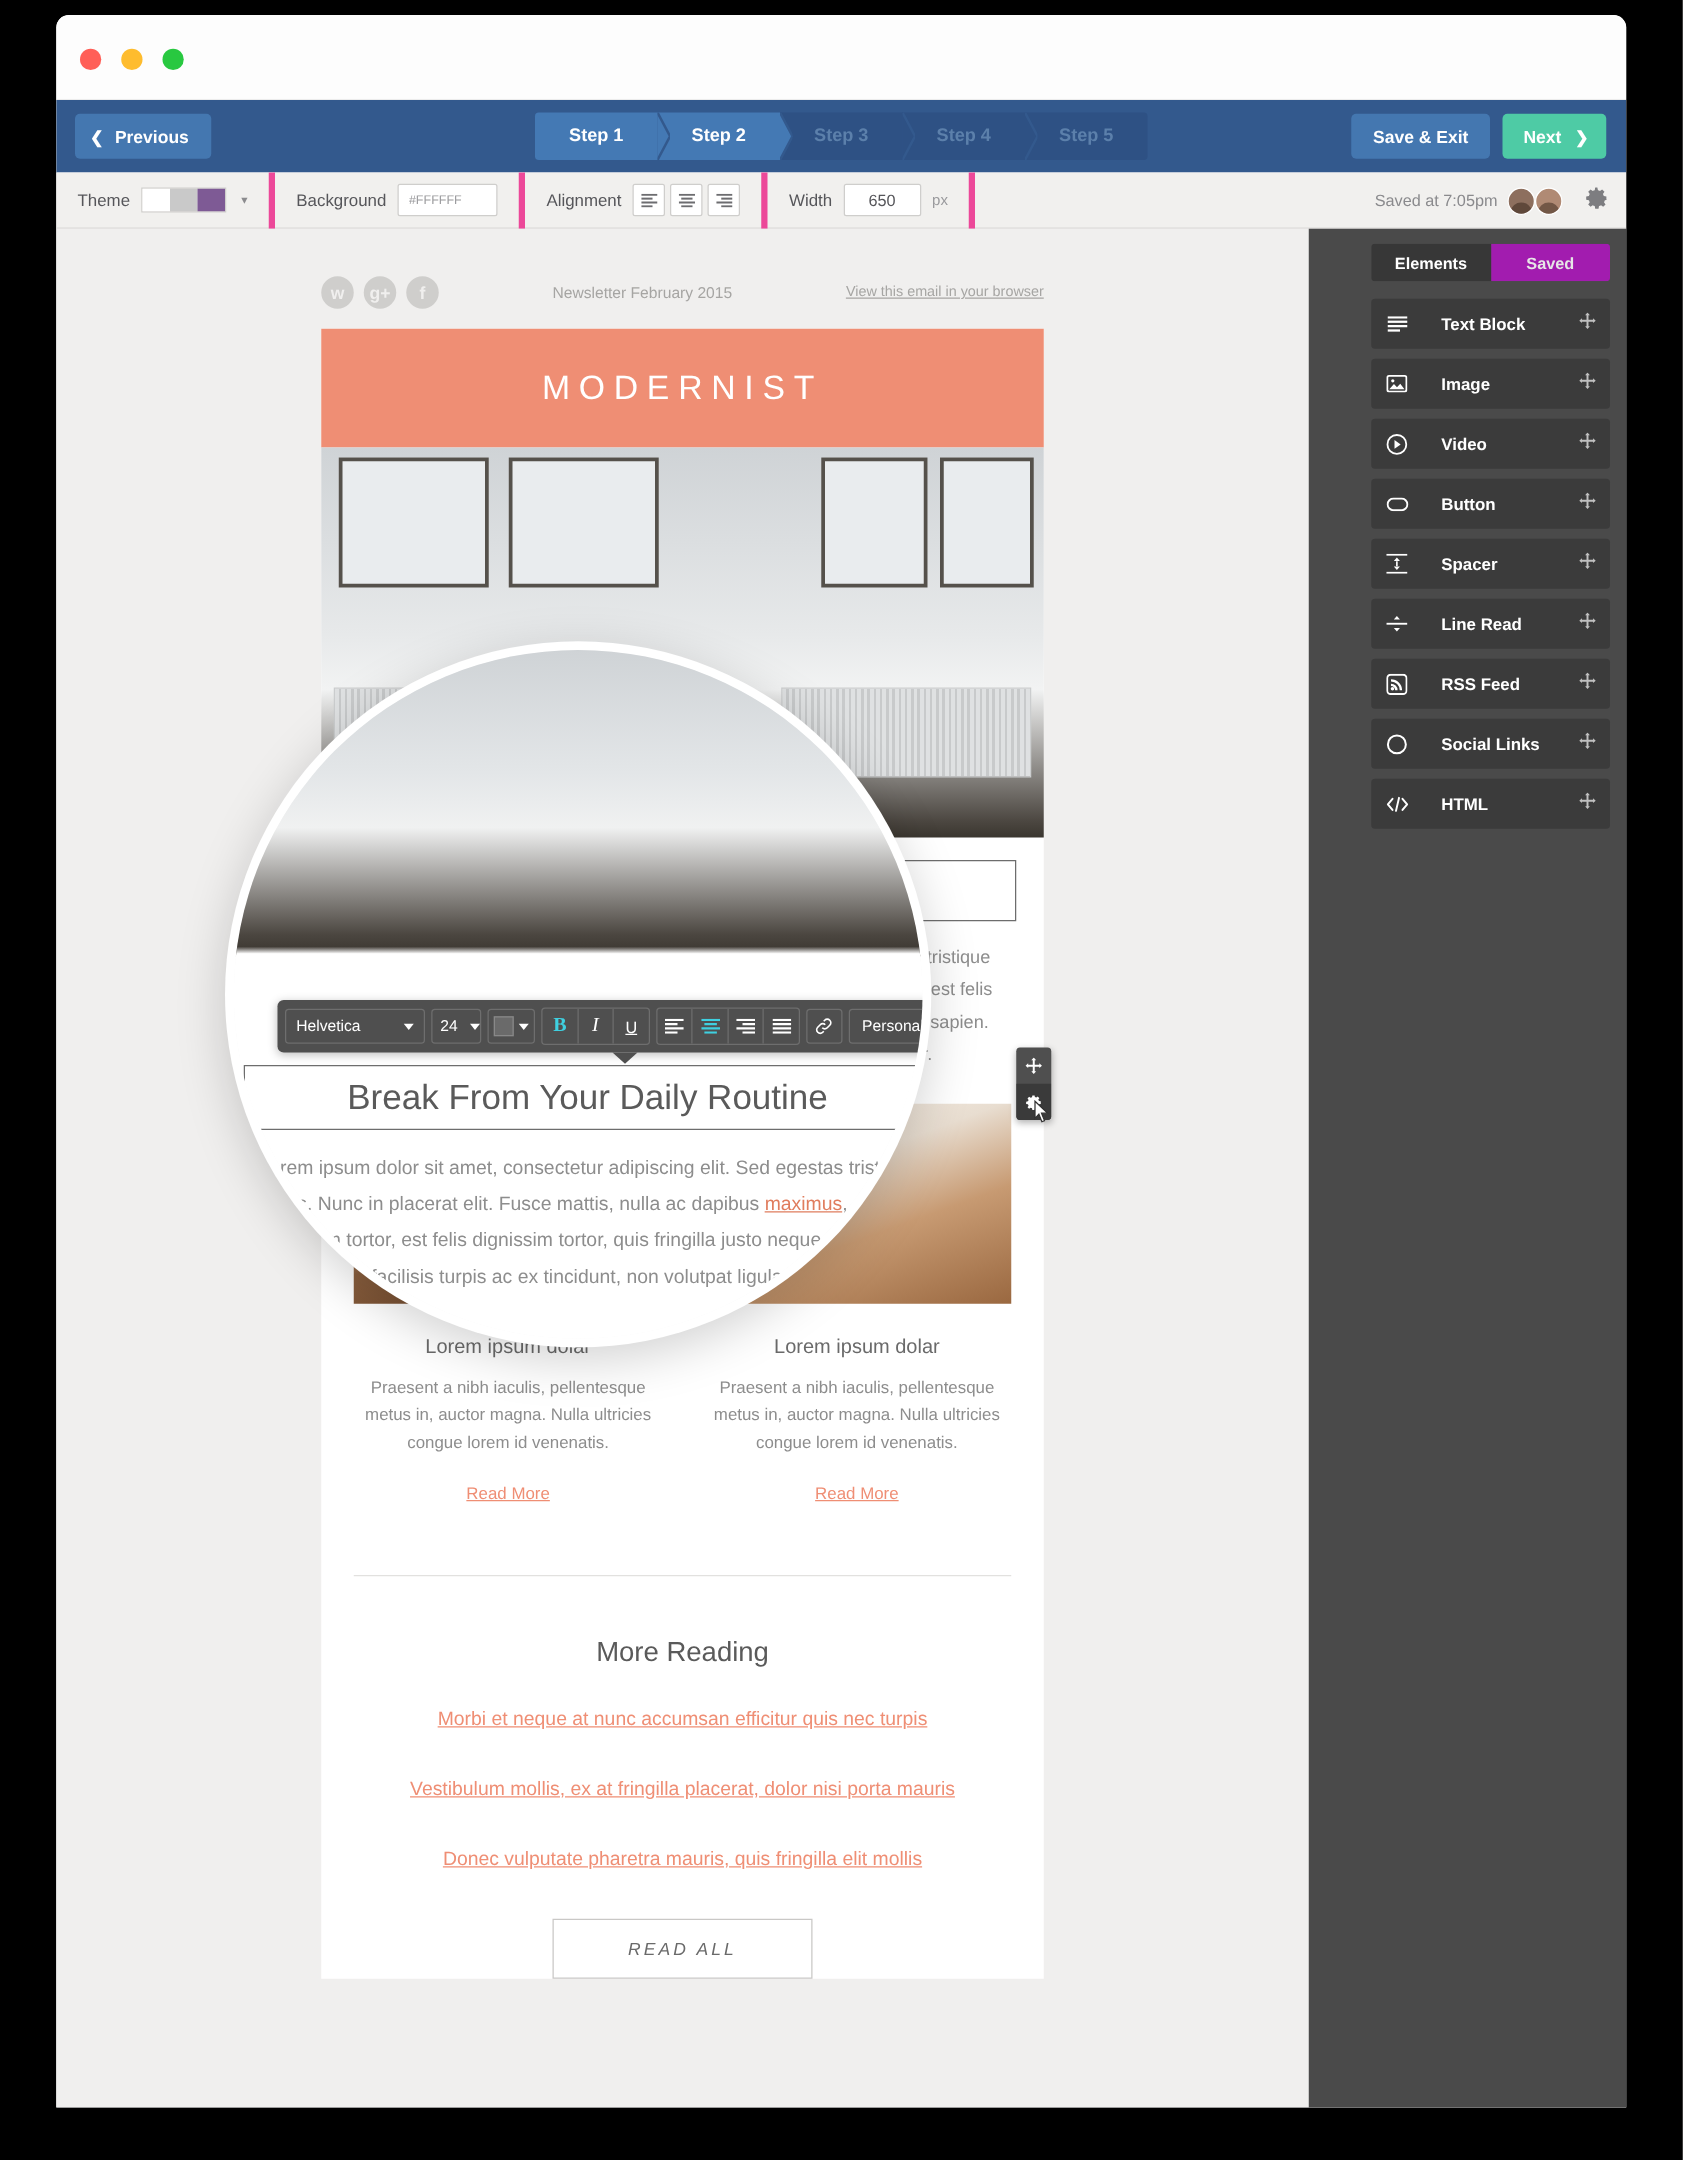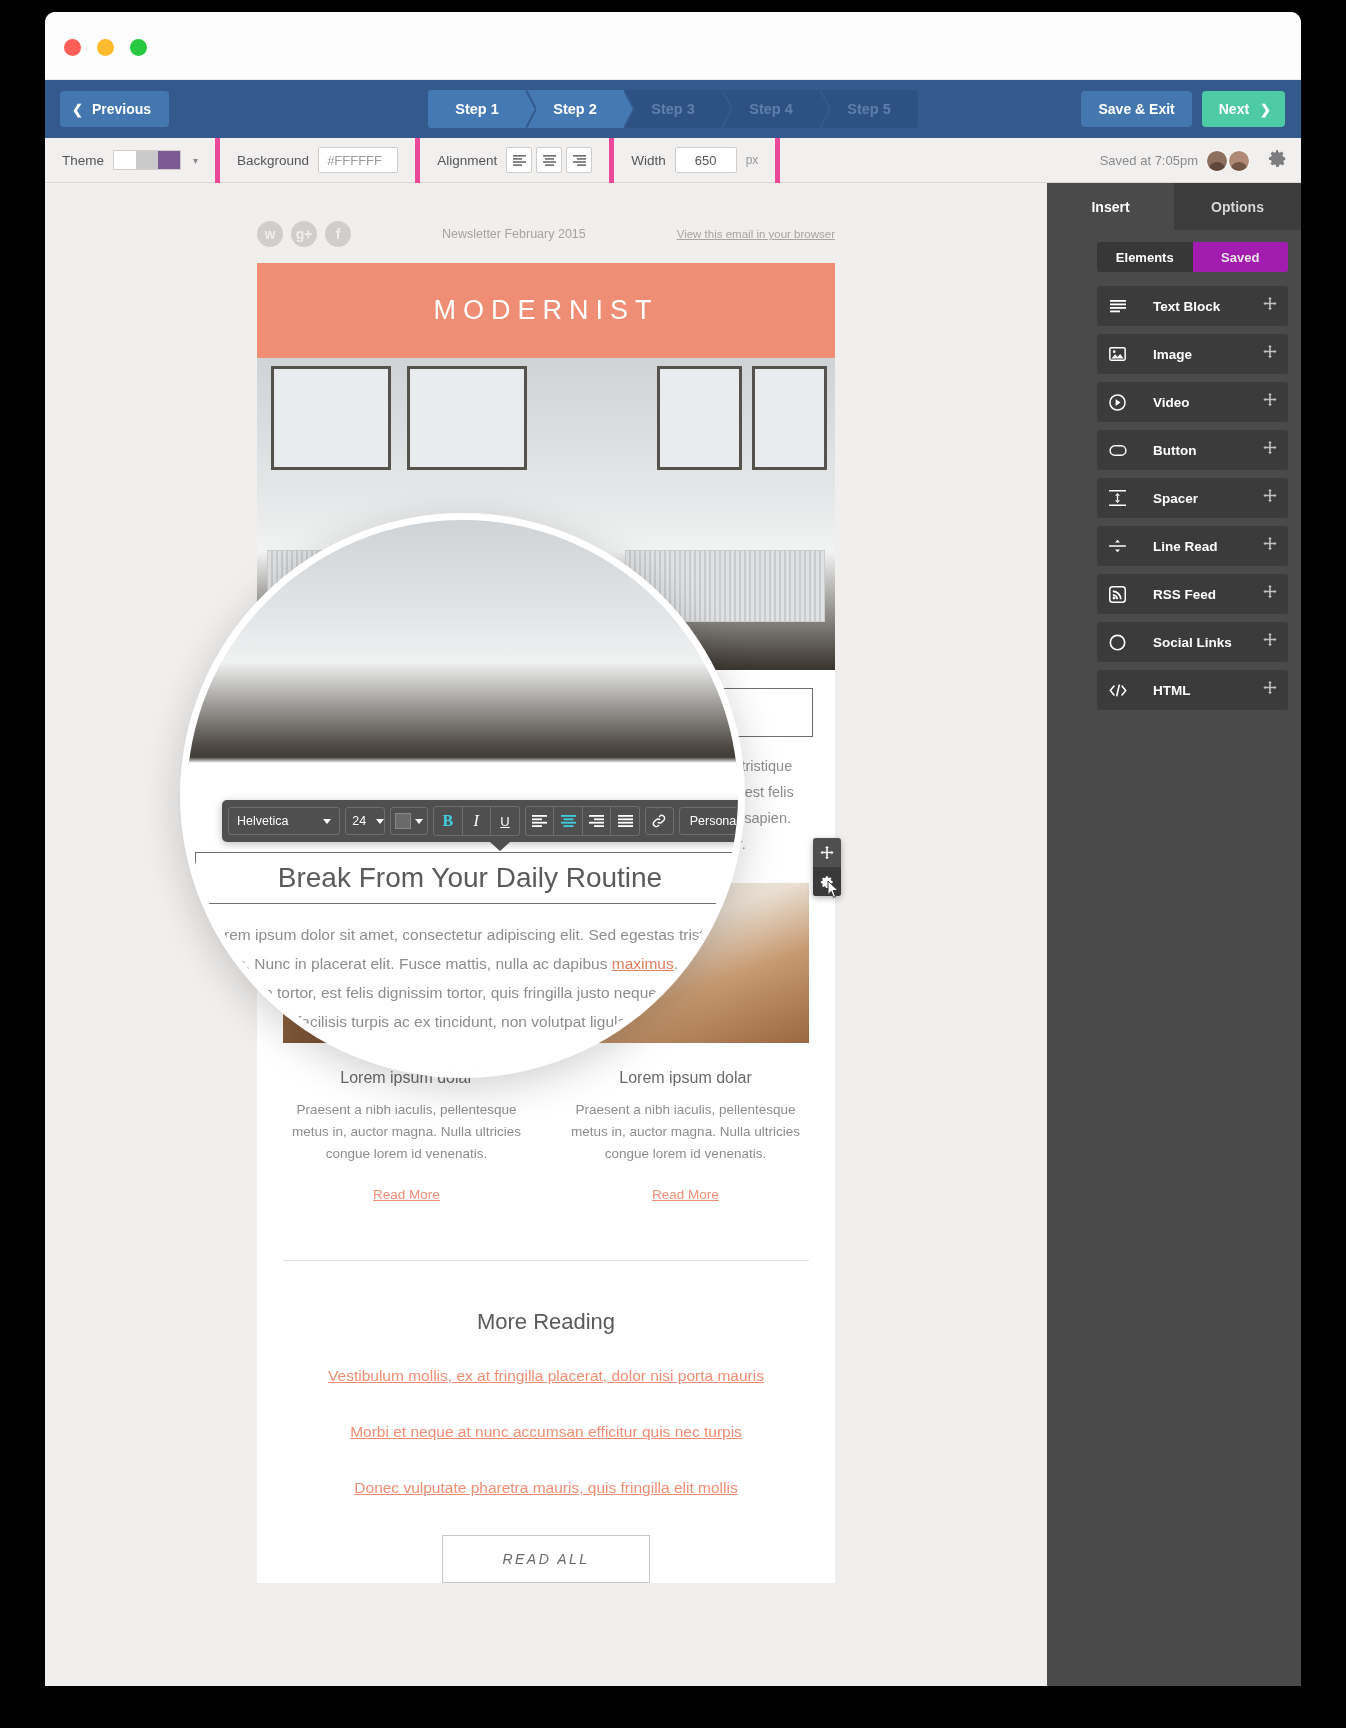--- a/index.html
+++ b/index.html
@@ -106,21 +106,21 @@
     display:flex; height:20px; border:1px solid #cfcecc;
   }
   .sw{ width:22px; height:18px; }
   .sw.w{ background:#ffffff; }
   .sw.g{ background:#c9c9c9; }
   .sw.p{ background:#7e5a95; }
   .caret-sm{ font-size:10px; color:#8b8b8e; margin-left:3px; }
   .hexbox{
     width:80px; height:26px; background:#fff;
     border:1px solid #cfcecc; border-radius:2px;
-    font-size:13px; color:#9a9a9d;
+    font-size:10px; color:#9a9a9d;
     display:flex; align-items:center; padding-left:8px;
   }
   .align-grp{ display:flex; gap:4px; }
   .align-btn{
     width:26px; height:26px; background:#fff;
     border:1px solid #cfcecc; border-radius:2px;
     display:flex; align-items:center; justify-content:center;
     cursor:pointer;
   }
   .wbox{
@@ -609,22 +609,22 @@
               <div class="cp">Praesent a nibh iaculis, pellentesque metus in, auctor magna. Nulla ultricies congue lorem id venenatis.</div>
               <a class="cl">Read More</a>
             </div>
           </div>
 
           <div class="rule"></div>
 
           <div class="mr-title">More Reading</div>
 
           <div class="mr-links">
+            <a>Morbi et neque at nunc accumsan efficitur quis nec turpis</a>
             <a>Vestibulum mollis, ex at fringilla placerat, dolor nisi porta mauris</a>
-            <a>Morbi et neque at nunc accumsan efficitur quis nec turpis</a>
             <a>Donec vulputate pharetra mauris, quis fringilla elit mollis</a>
           </div>
 
           <div class="readall">
             <span>READ ALL</span>
           </div>
 
         </div>
       </div>
 
@@ -735,28 +735,20 @@
       </div>
       <div class="cursor-arrow">
         <svg width="13" height="19" viewBox="0 0 13 19">
             <path fill="#fff" stroke="#333" stroke-width="1" d="M1 1l10 9.5H6.2l2.4 6-2.1.9-2.4-6L1 14.8z"></path>
           </svg>
       </div>
 
     </div>
 
     <div class="sidebar">
-      <div class="sb-tabs">
-        <div class="sb-tab active">
-          <span>Insert</span>
-        </div>
-        <div class="sb-tab">
-          <span>Options</span>
-        </div>
-      </div>
 
       <div class="sb-inner">
         <div class="seg">
           <div class="seg-btn active">
             <span>Elements</span>
           </div>
           <div class="seg-btn">
             <span>Saved</span>
           </div>
         </div>

